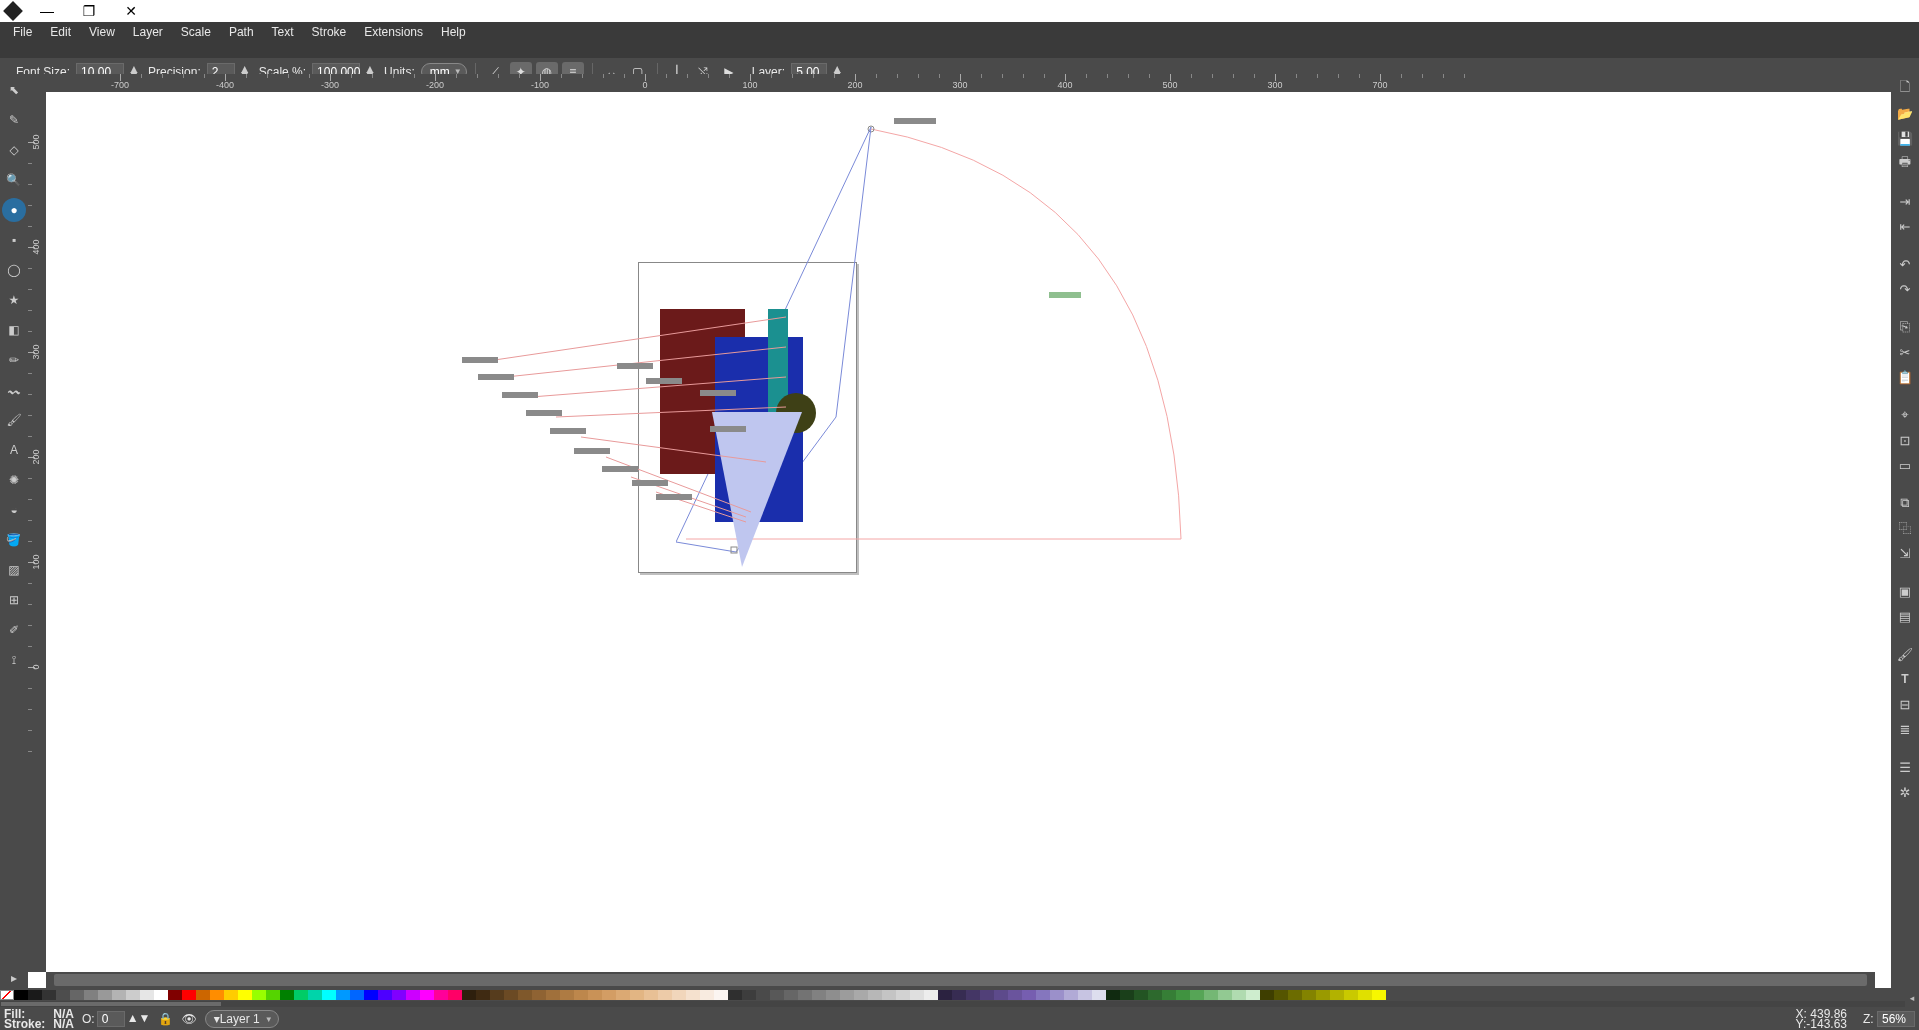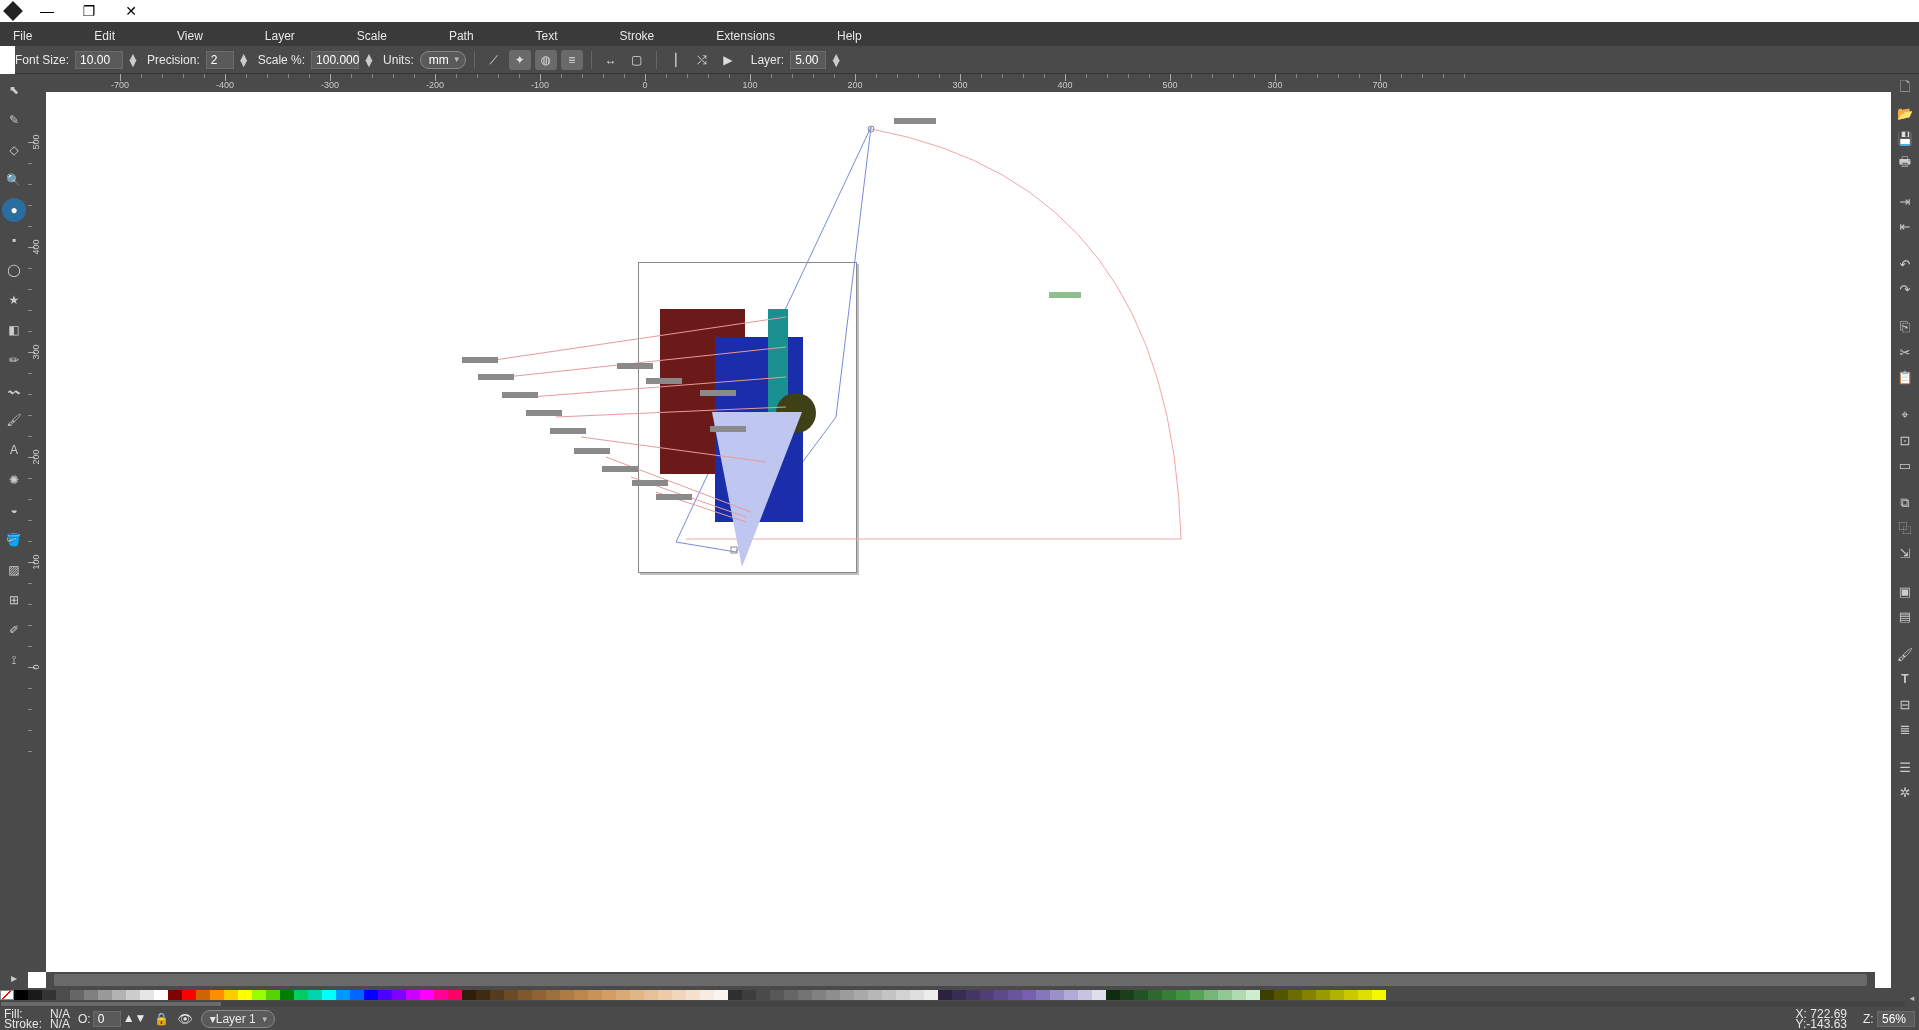--- a/index.html
+++ b/index.html
@@ -5,25 +5,25 @@
 * { margin: 0; padding: 0; box-sizing: border-box; font-family: "Segoe UI", Tahoma, sans-serif; font-size: 12px; }
 html, body { width: 100%; height: 100%; background: #fff; user-select: none; }
 
 
 .titlebar { height: 22px; background: #fff; display: flex; align-items: center; padding: 0 6px; }
 .titlebar .icon { width: 14px; height: 14px; background: #222; transform: rotate(45deg); margin-right: 6px; }
 .titlebar .title { flex: 1; color: #000; }
 .titlebar .winbtn { width: 42px; height: 22px; display: flex; align-items: center; justify-content: center; color: #000; font-size: 14px; }
 
 
-.menubar { height: 24px; background: #3a3a3a; display: flex; align-items: flex-end; padding: 0 4px; color: #e8e8e8; gap: 44px; }
+.menubar { height: 36px; background: #3a3a3a; display: flex; align-items: flex-start; padding: 0 4px; color: #e8e8e8; }
 .menubar .mitem { padding: 3px 9px; }
 
 
-.toolopts { height: 28px; background: #4a4a4a; border-bottom: 1px solid #333; display: flex; align-items: center; padding: 0 0; color: #e8e8e8; gap: 4px; margin-left: 15px; }
+.toolopts { height: 28px; background: #4a4a4a; border-bottom: 1px solid #333; display: flex; align-items: center; padding: 0 16px; color: #e8e8e8; gap: 4px; }
 .toolopts .lbl { margin-right: 2px; }
 .toolopts .numbox { background: #5a5a5a; border: 1px solid #6a6a6a; color: #fff; padding: 1px 4px; width: 48px; height: 18px; display: inline-flex; align-items: center; }
 .toolopts .numbox.small { width: 28px; }
 .toolopts .spin { width: 10px; height: 18px; display: flex; flex-direction: column; justify-content: center; color: #ccc; font-size: 6px; line-height: 6px; margin-right: 6px; }
 .toolopts .spin span { text-align: center; }
 .toolopts .dropdown { background: #5a5a5a; border: 1px solid #888; border-radius: 10px; padding: 1px 16px 1px 8px; height: 18px; display: inline-flex; align-items: center; position: relative; color: #fff; }
 .toolopts .dropdown .dd-caret { position: absolute; right: 4px; top: 3px; font-size: 8px; color: #bbb; }
 .toolopts .sep { width: 1px; height: 18px; background: #666; margin: 0 4px; }
 .toolopts .tbtn { width: 22px; height: 20px; display: inline-flex; align-items: center; justify-content: center; color: #ddd; border-radius: 3px; }
 .toolopts .tbtn.pressed { background: #6a6a6a; }
@@ -57,21 +57,21 @@
 
 .palette { position: absolute; left: 0; right: 0; bottom: 22px; height: 20px; background: #4a4a4a; display: flex; overflow: hidden; }
 .palette .sw { flex: 0 0 auto; width: 14px; height: 10px; margin-top: 2px; }
 .palette .sw.none { background: linear-gradient(135deg, #fff 45%, red 45%, red 55%, #fff 55%); border: 1px solid #888; }
 .palette .scrollbarp { position: absolute; left: 0; right: 14px; bottom: 1px; height: 6px; background: #444; }
 .palette .scrollbarp .pt { position: absolute; left: 1px; width: 220px; height: 4px; top: 1px; background: #6a6a6a; }
 .palette .pchev { position: absolute; right: 0; top: 0; width: 14px; height: 20px; background: #4a4a4a; color: #bbb; display: flex; align-items: center; justify-content: center; font-size: 9px; }
 
 
 .statusbar { position: absolute; left: 0; right: 0; bottom: 0; height: 22px; background: #4a4a4a; color: #e8e8e8; display: flex; align-items: center; padding: 0 4px; gap: 8px; font-size: 11px; }
-.statusbar .fs { line-height: 10px; font-size: 10px; }
+.statusbar .fs { line-height: 10px; font-size: 10px; font-weight: bold; }
 .statusbar .opbox { display: inline-flex; align-items: center; gap: 2px; }
 .statusbar .numbox { background: #5a5a5a; border: 1px solid #6a6a6a; color: #fff; padding: 0 4px; width: 28px; height: 16px; display: inline-flex; align-items: center; }
 .statusbar .layerdd { background: #5a5a5a; border: 1px solid #888; border-radius: 10px; padding: 0 18px 0 8px; height: 18px; display: inline-flex; align-items: center; position: relative; }
 .statusbar .layerdd .dd-caret { position: absolute; right: 5px; font-size: 8px; color: #bbb; }
 .statusbar .coords { margin-left: auto; text-align: right; font-size: 10px; line-height: 10px; }
 .statusbar .zoom { margin-left: 8px; }
 
 
 .artboard { position: absolute; border: 1px solid #888; background: #fff; box-shadow: 2px 2px 0 rgba(0,0,0,.25); }
 .shape { position: absolute; }
@@ -510,20 +510,20 @@
     <span class="numbox">0</span>
     <div class="spin" style="height:16px"><span>▲</span><span>▼</span></div>
   </div>
   <span>🔒</span>
   <span>👁</span>
   <span class="layerdd">
     ▾<span>Layer 1</span>
     <span class="dd-caret">▼</span>
   </span>
   <div class="coords">
-    <div><span>X:</span> <span>722.69</span></div>
+    <div><span>X:</span> <span>439.86</span></div>
     <div><span>Y:</span><span>-143.63</span></div>
   </div>
   <div class="zoom">
     <span>Z:</span>
     <span class="numbox" style="width:38px">56%</span>
   </div>
 </div>
 
 </body></html>

